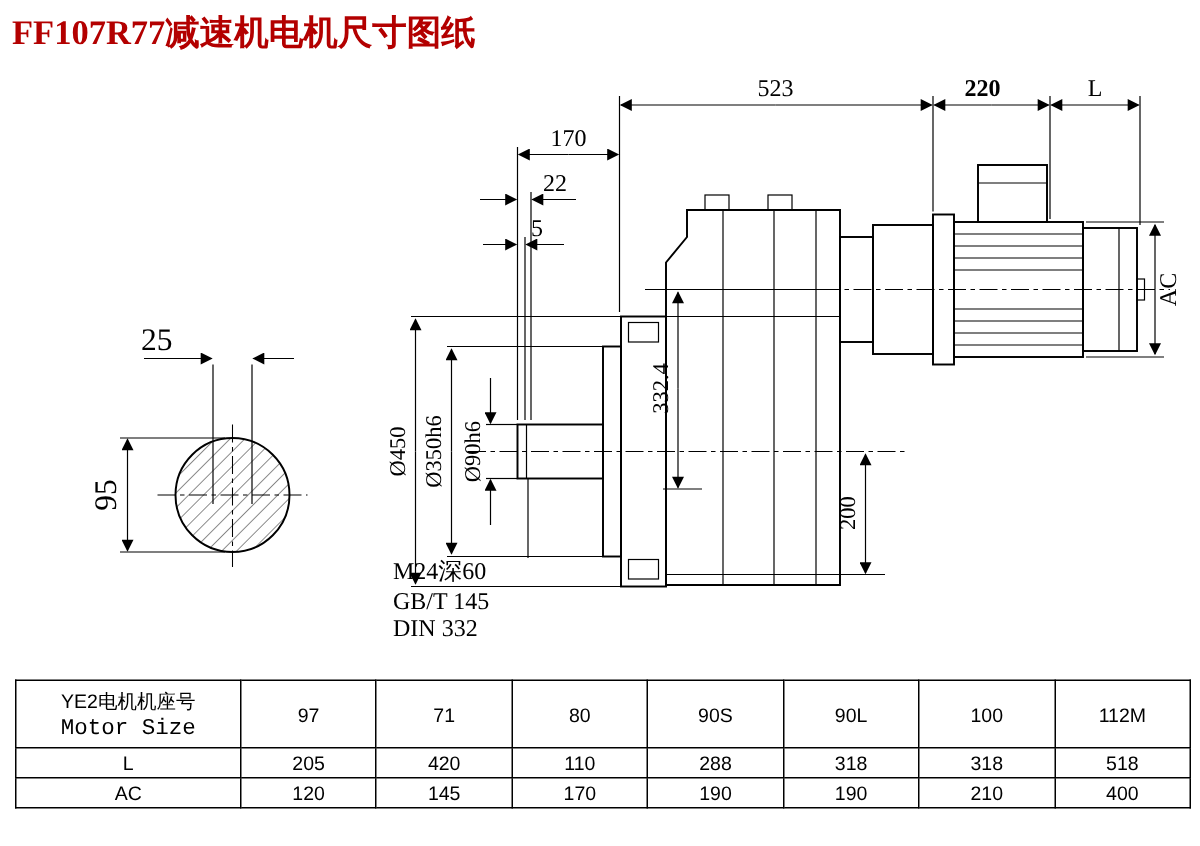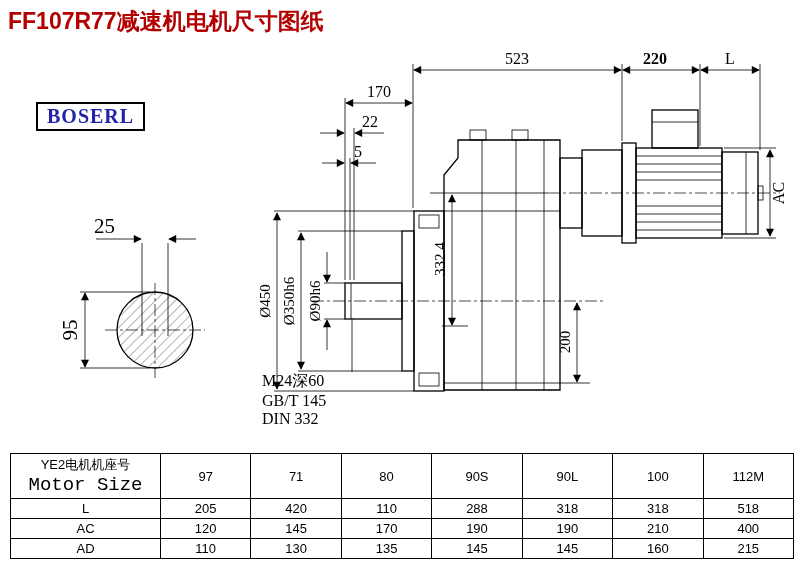--- a/index.html
+++ b/index.html
@@ -1,33 +1,33 @@
 <!DOCTYPE html>
 <html><head>
 <meta charset="utf-8">
 <style>
   html,body{margin:0;padding:0;background:#fff}
   .page{position:relative;width:800px;height:564px;background:#fff;overflow:hidden;
         font-family:"Liberation Sans",sans-serif;color:#000}
   .title{position:absolute;left:8px;top:6px;font-size:23px;font-weight:bold;color:#b30000;
-         font-family:Liberation Sans, sans-serif;white-space:nowrap}
+         font-family:Liberation Serif, serif;white-space:nowrap}
   .logo{position:absolute;left:36px;top:102px;border:2px solid #000;color:#2222aa;
         font:bold 20px "Liberation Serif",serif;padding:1px 9px;letter-spacing:1px;background:#fff}
   svg{position:absolute;left:0;top:0}
   .ln{fill:none;stroke:#000;stroke-width:1.3}
   .thin{fill:none;stroke:#000;stroke-width:0.8}
   .cl{fill:none;stroke:#000;stroke-width:0.7;stroke-dasharray:12 3 3 3}
   .dim{font-family:"Liberation Serif","DejaVu Serif",serif;font-size:16px;fill:#000}
   .big{font-size:21px}
   .sm{font-size:15px}
   .tblwrap{position:absolute;left:10px;top:453px}
   table{border-collapse:collapse;width:784px;table-layout:fixed;font-size:13px}
   td{border:1px solid #000;text-align:center;padding:0;height:19px;overflow:hidden}
   tr.hdr td{height:44px}
-  .mono{font-family:"Liberation Mono","DejaVu Sans Mono",monospace;font-size:19px}
+  .mono{font-family:"Liberation Mono","DejaVu Sans Mono",monospace;font-size:15px}
 </style>
 </head>
 <body>
 
 <div class="page">
 
   <svg width="800" height="450" viewBox="0 0 800 450">
     <defs>
       <marker id="arr" viewBox="0 0 10 10" refX="9" refY="5" markerUnits="userSpaceOnUse" markerWidth="11" markerHeight="8" orient="auto">
         <path d="M0,0 L10,5 L0,10 z" fill="#000"></path>
@@ -164,21 +164,20 @@
       <text class="dim" x="784" y="193" text-anchor="middle" transform="rotate(-90 784 193)">AC</text>
 
       <line class="thin" x1="352" y1="319" x2="352" y2="372"></line>
       <text class="dim" x="262" y="386">M24深60</text>
       <text class="dim" x="262" y="406">GB/T 145</text>
       <text class="dim" x="262" y="424">DIN 332</text>
     </g>
   </svg>
 
   <div class="title">FF107R77减速机电机尺寸图纸</div>
-  <div class="logo">BOSERL</div>
 
   <div class="tblwrap">
     <table>
       <colgroup>
           <col style="width:150px">
           <col>
           <col>
           <col>
           <col>
           <col>
@@ -212,27 +211,17 @@
       <tr>
         <td>AC</td>
         <td>120</td>
         <td>145</td>
         <td>170</td>
         <td>190</td>
         <td>190</td>
         <td>210</td>
         <td>400</td>
       </tr>
-      <tr>
-        <td>AD</td>
-        <td>110</td>
-        <td>130</td>
-        <td>135</td>
-        <td>145</td>
-        <td>145</td>
-        <td>160</td>
-        <td>215</td>
-      </tr>
     </tbody>
       </table>
   </div>
 
 </div>
 
 </body></html>

